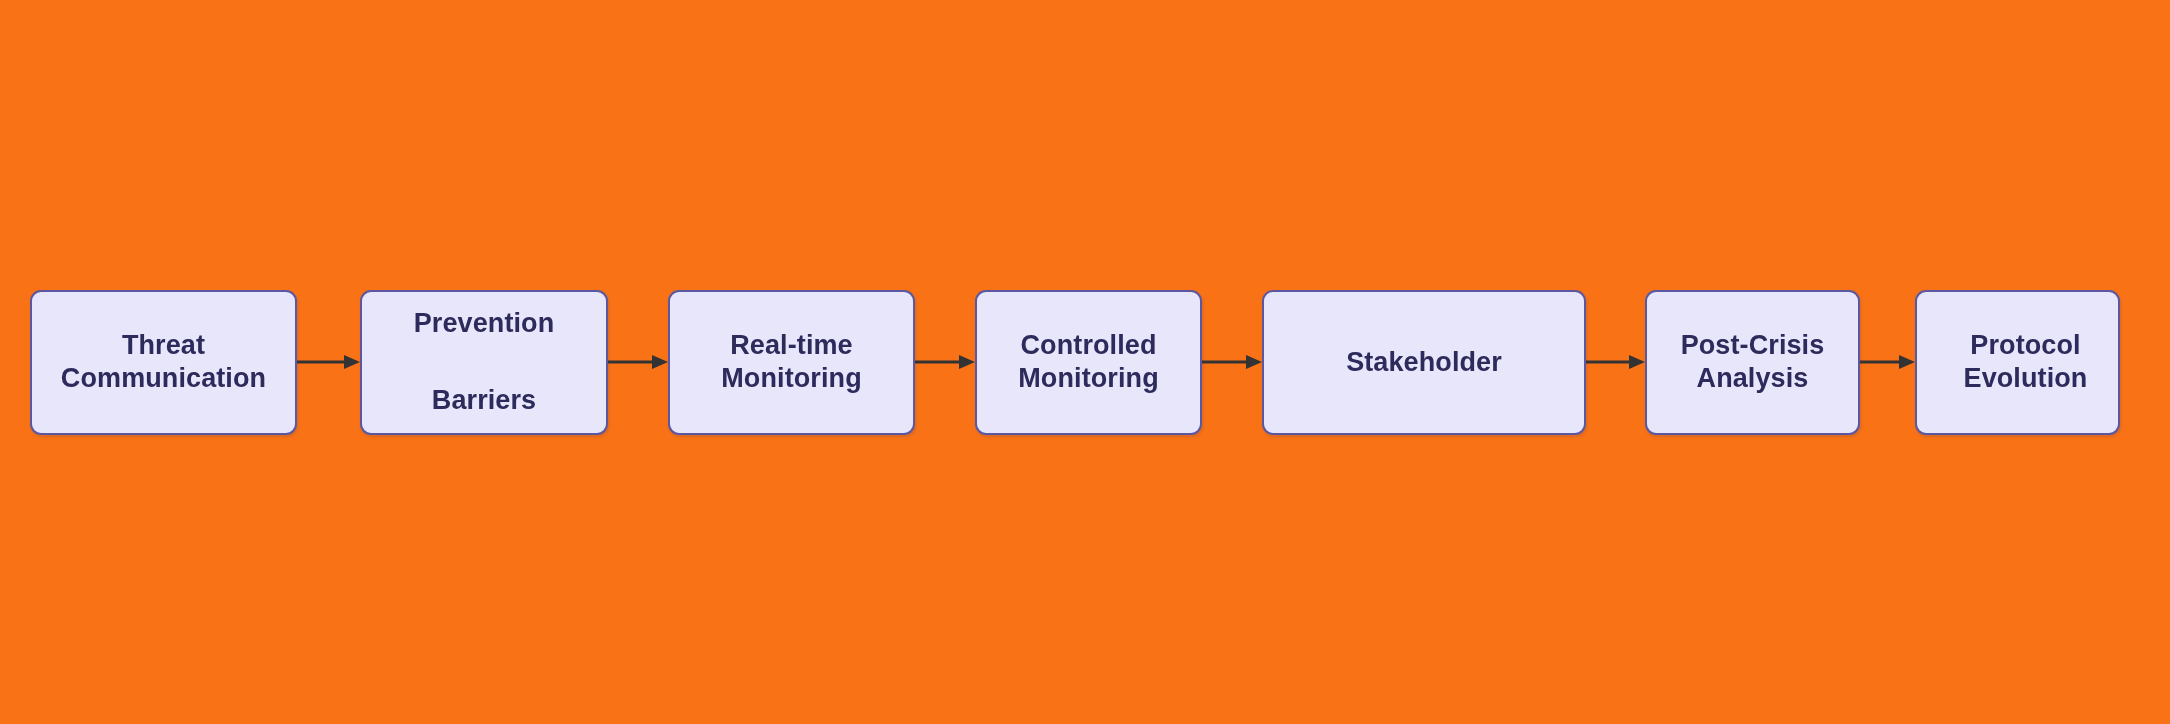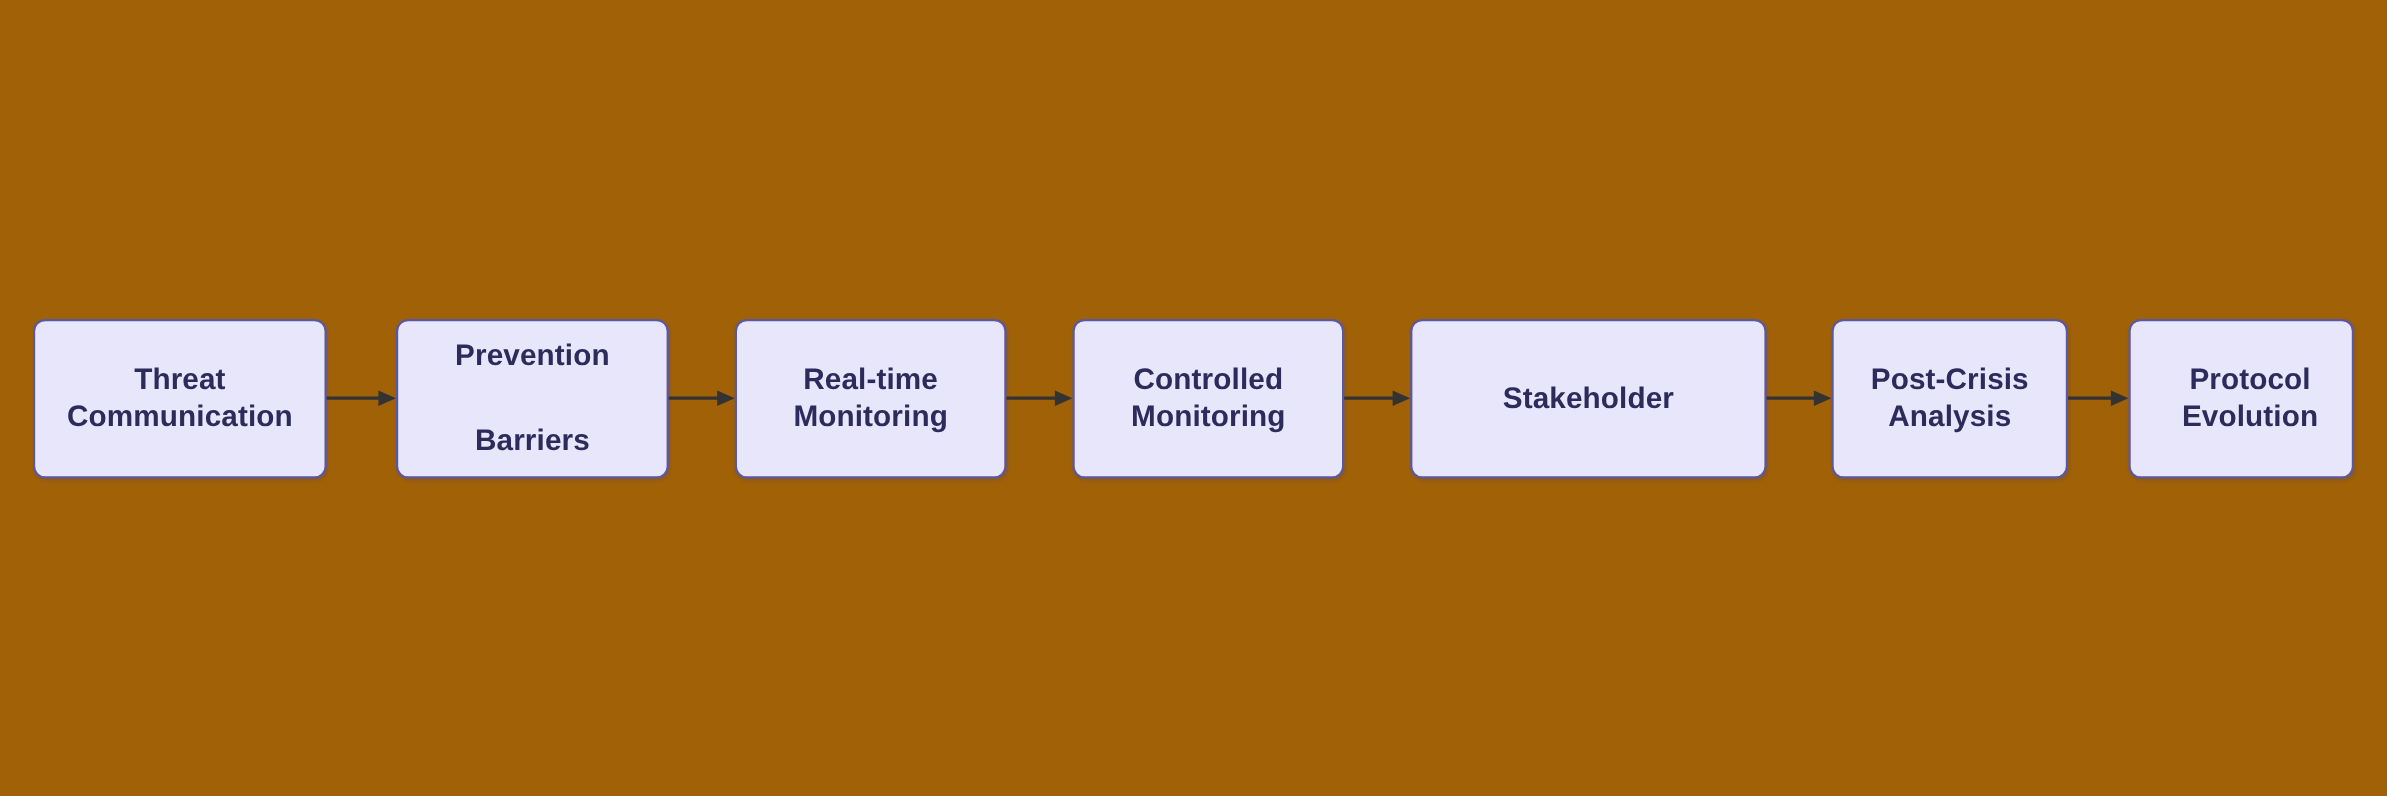--- a/index.html
+++ b/index.html
@@ -12,21 +12,21 @@
     width: 2170px;
     height: 724px;
     font-family: "Liberation Sans", "DejaVu Sans", sans-serif;
     overflow: hidden;
   }
 
   #canvas {
     position: relative;
     width: 2170px;
     height: 724px;
-    background: #a16207;
+    background: #f97316;
   }
 
   .flow-row {
     position: absolute;
     left: 0;
     top: 0;
     width: 2170px;
     height: 724px;
     display: flex;
     flex-direction: row;
@@ -71,21 +71,21 @@
 
   .connector svg {
     display: block;
     overflow: visible;
   }
 
   
   .n0 { width: 267px; }
   .n1 { width: 248px; gap: 44px; }
   .n2 { width: 247px; }
-  .n3 { width: 247px; }
+  .n3 { width: 227px; }
   .n4 { width: 324px; }
   .n5 { width: 215px; }
   .n6 { width: 205px; padding-left: 16px; }
 
   .c0 { width: 63px; }
   .c1 { width: 60px; }
   .c2 { width: 60px; }
   .c3 { width: 60px; }
   .c4 { width: 59px; }
   .c5 { width: 55px; }

